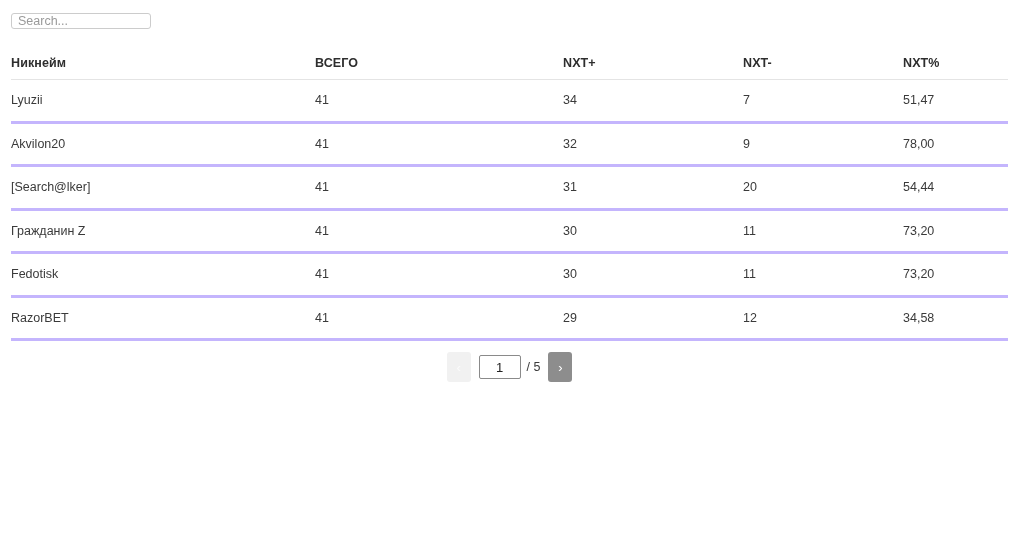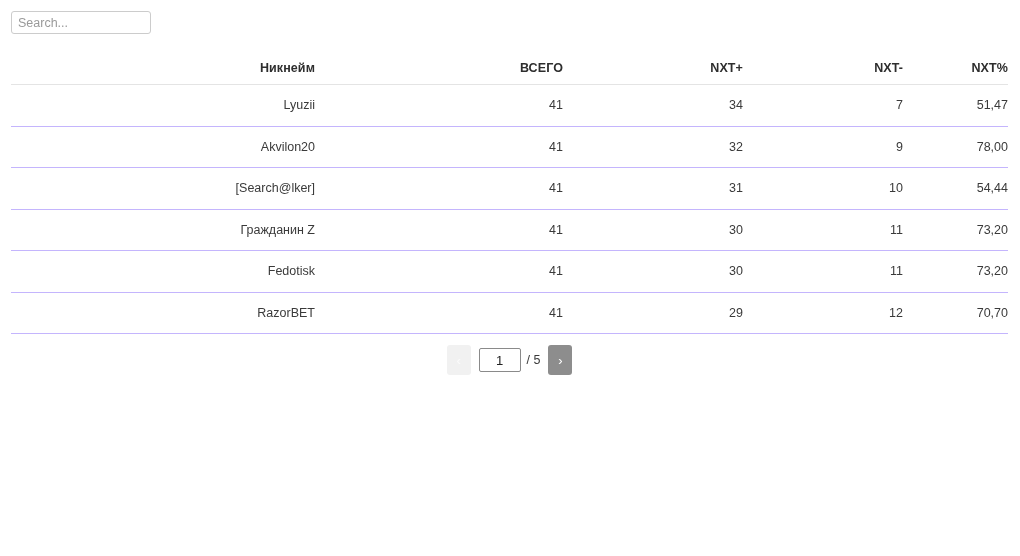--- a/index.html
+++ b/index.html
@@ -22,21 +22,21 @@
     position: relative;
     box-sizing: border-box;
   }
 
   
   .search-row {
     padding: 11px 0 0 11px;
   }
   .search-input {
     width: 140px;
-    height: 23px;
+    height: 16px;
     box-sizing: border-box;
     border: 1px solid #cccccc;
     border-radius: 3px;
     padding: 2px 6px;
     font-family: "Liberation Sans", "DejaVu Sans", sans-serif;
     font-size: 12.5px;
     color: #333333;
     background: #ffffff;
     outline: none;
   }
@@ -49,36 +49,36 @@
   .table-wrap {
     margin: 17px 12px 0 11px;
   }
   table.grid {
     width: 997px;
     border-collapse: collapse;
     table-layout: fixed;
   }
   table.grid th,
   table.grid td {
-    text-align: right;
+    text-align: left;
     vertical-align: middle;
     padding: 0;
     font-size: 12.5px;
   }
   table.grid thead th {
     font-weight: bold;
     color: #2e2e2e;
     font-size: 12.5px;
     height: 33px;
     border-bottom: 1px solid #e4e4e4;
     letter-spacing: 0.1px;
   }
   table.grid tbody td {
     height: 40.5px;
-    border-bottom: 1px solid #c4b5fd;
+    border-bottom: 3px solid #c4b5fd;
     color: #3a3a3a;
     font-weight: normal;
   }
 
   
   .col-nick  { width: 304px; }
   .col-total { width: 248px; }
   .col-plus  { width: 180px; }
   .col-minus { width: 160px; }
   .col-pct   { width: 105px; }
@@ -177,21 +177,21 @@
             <td>Akvilon20</td>
             <td>41</td>
             <td>32</td>
             <td>9</td>
             <td>78,00</td>
           </tr>
           <tr>
             <td>[Search@lker]</td>
             <td>41</td>
             <td>31</td>
-            <td>10</td>
+            <td>20</td>
             <td>54,44</td>
           </tr>
           <tr>
             <td>Гражданин Z</td>
             <td>41</td>
             <td>30</td>
             <td>11</td>
             <td>73,20</td>
           </tr>
           <tr>
@@ -199,21 +199,21 @@
             <td>41</td>
             <td>30</td>
             <td>11</td>
             <td>73,20</td>
           </tr>
           <tr>
             <td>RazorBET</td>
             <td>41</td>
             <td>29</td>
             <td>12</td>
-            <td>70,70</td>
+            <td>34,58</td>
           </tr>
         </tbody>
     </table>
 
     <div class="pager">
       <button class="pager-btn prev" type="button">‹</button>
       <input class="page-input" type="text" value="1" style="">
       <span class="page-total">/ 5</span>
       <button class="pager-btn next" type="button">›</button>
     </div>

